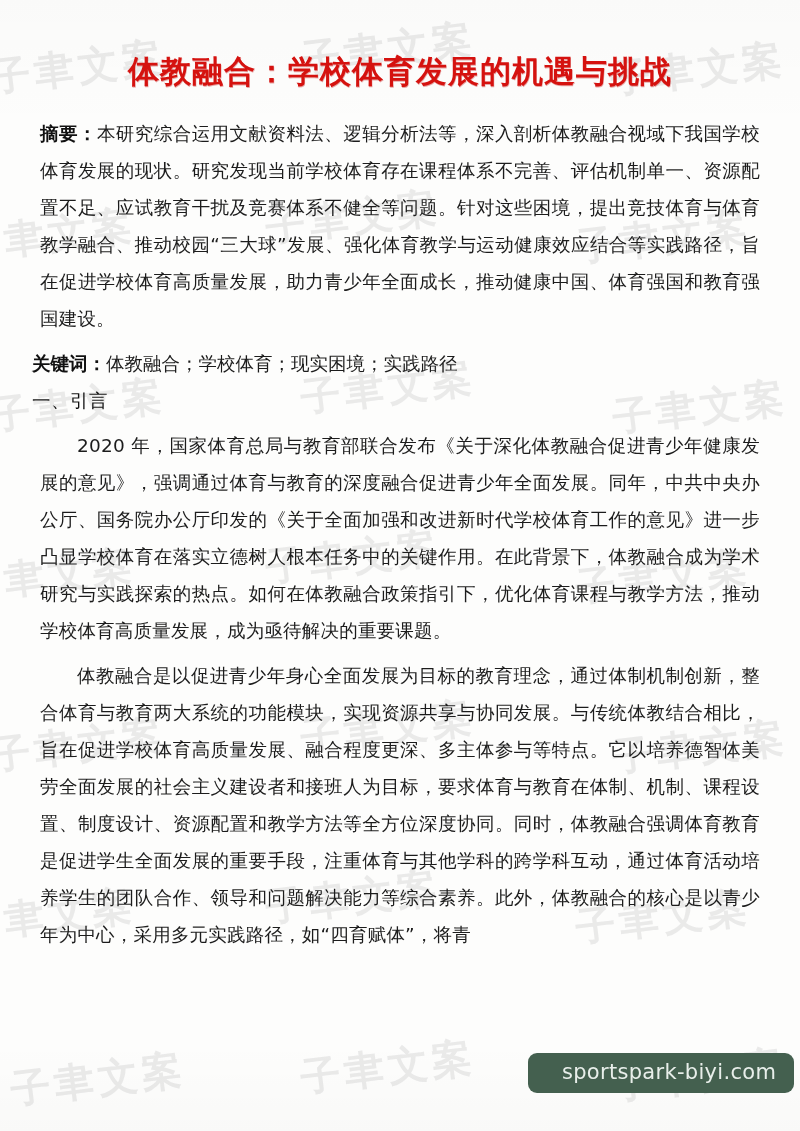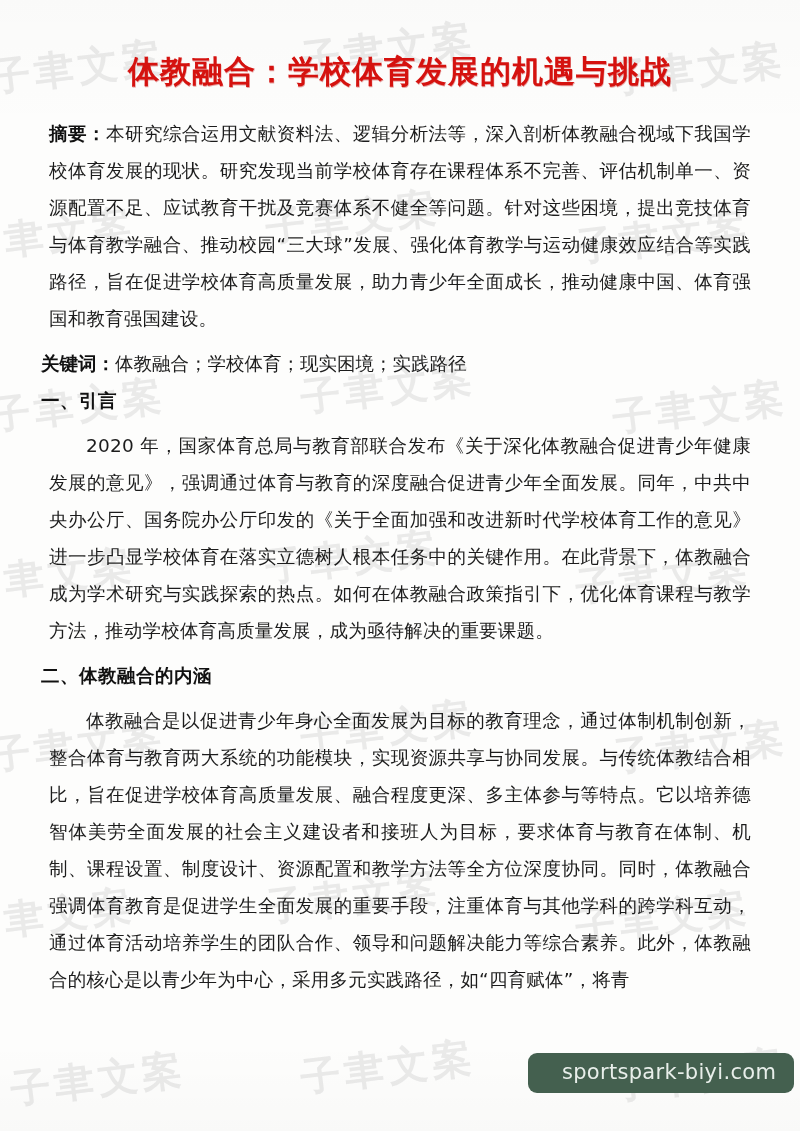--- a/index.html
+++ b/index.html
@@ -51,21 +51,21 @@
     pointer-events: none;
     background:
       linear-gradient(180deg, rgba(0,0,0,0.012) 0%, rgba(0,0,0,0) 12%),
       linear-gradient(0deg, rgba(0,0,0,0.015) 0%, rgba(0,0,0,0) 8%);
   }
 
   
   #content {
     position: relative;
     z-index: 2;
-    padding: 0 41px;
+    padding: 0 32px;
   }
 
   .doc-title {
     margin: 0;
     padding-top: 52px;
     text-align: center;
     color: #d5120f;
     font-family: "DejaVu Sans", "Liberation Sans", sans-serif;
     font-size: 31px;
     font-weight: 700;
@@ -99,21 +99,21 @@
     font-size: 18.5px;
     line-height: 37px;
     color: #1c1c1c;
     font-family: "DejaVu Sans", "Liberation Sans", sans-serif;
   }
 
   .section-heading {
     margin: 0;
     font-size: 18.5px;
     line-height: 37px;
-    font-weight: 700;
+    font-weight: 400;
     color: #111111;
     font-family: "DejaVu Sans", "Liberation Sans", sans-serif;
     letter-spacing: 0.5px;
   }
 
   .para-indent {
     text-indent: 2em;
   }
 
   
@@ -176,20 +176,19 @@
 
     <div class="abstract-block">
       <p class="body-text"><span class="lead-label">摘要：</span><span>本研究综合运用文献资料法、逻辑分析法等，深入剖析体教融合视域下我国学校体育发展的现状。研究发现当前学校体育存在课程体系不完善、评估机制单一、资源配置不足、应试教育干扰及竞赛体系不健全等问题。针对这些困境，提出竞技体育与体育教学融合、推动校园“三大球”发展、强化体育教学与运动健康效应结合等实践路径，旨在促进学校体育高质量发展，助力青少年全面成长，推动健康中国、体育强国和教育强国建设。</span></p>
     </div>
 
     <p class="keywords-line"><span class="lead-label">关键词：</span><span>体教融合；学校体育；现实困境；实践路径</span></p>
 
     <h2 class="section-heading">一、引言</h2>
     <p class="body-text para-indent">2020 年，国家体育总局与教育部联合发布《关于深化体教融合促进青少年健康发展的意见》，强调通过体育与教育的深度融合促进青少年全面发展。同年，中共中央办公厅、国务院办公厅印发的《关于全面加强和改进新时代学校体育工作的意见》进一步凸显学校体育在落实立德树人根本任务中的关键作用。在此背景下，体教融合成为学术研究与实践探索的热点。如何在体教融合政策指引下，优化体育课程与教学方法，推动学校体育高质量发展，成为亟待解决的重要课题。</p>
 
-    <h2 class="section-heading">二、体教融合的内涵</h2>
     <p class="body-text para-indent">体教融合是以促进青少年身心全面发展为目标的教育理念，通过体制机制创新，整合体育与教育两大系统的功能模块，实现资源共享与协同发展。与传统体教结合相比，旨在促进学校体育高质量发展、融合程度更深、多主体参与等特点。它以培养德智体美劳全面发展的社会主义建设者和接班人为目标，要求体育与教育在体制、机制、课程设置、制度设计、资源配置和教学方法等全方位深度协同。同时，体教融合强调体育教育是促进学生全面发展的重要手段，注重体育与其他学科的跨学科互动，通过体育活动培养学生的团队合作、领导和问题解决能力等综合素养。此外，体教融合的核心是以青少年为中心，采用多元实践路径，如“四育赋体”，将青</p>
 
   </div>
 
   <div id="site-badge">sportspark-biyi.com</div>
 
 </div>
 
 </body></html>

